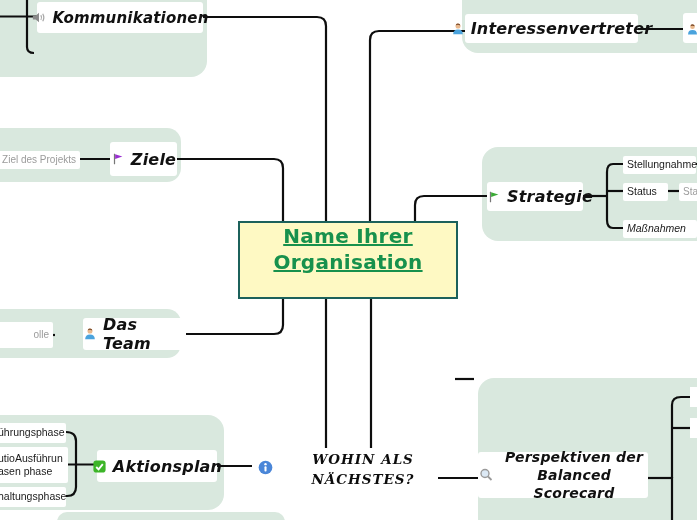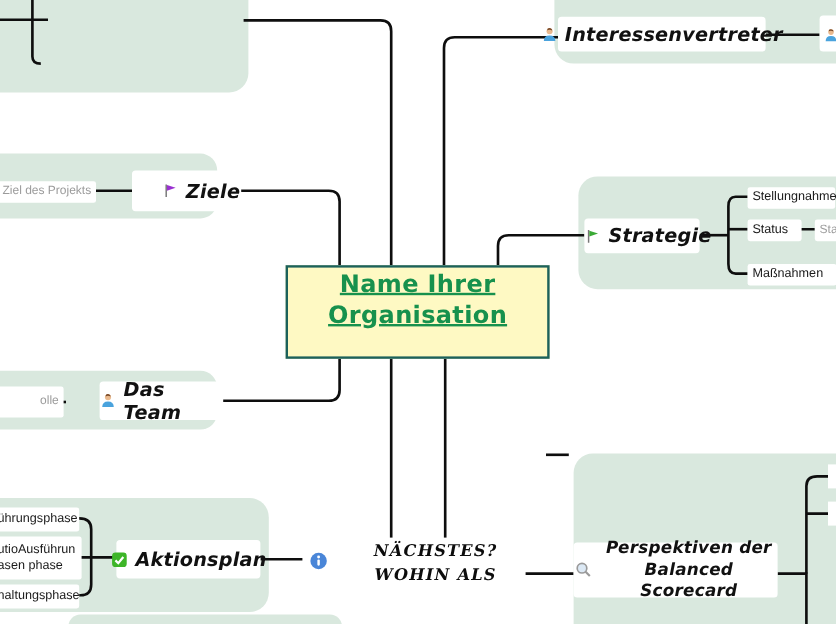--- a/index.html
+++ b/index.html
@@ -70,20 +70,29 @@
       <path d="M 672,428 H 690"></path>
       <path d="M 672,477 V 520"></path>
     </g>
   </svg>
 
   <div class="center-node">
     <div>Name Ihrer</div>
     <div>Organisation</div>
   </div>
 
+  <div class="node" style="left:37px;top:2px;width:166px;height:31px;font-size:15px;">
+    <span class="icon">
+      <svg width="15" height="15" viewBox="0 0 16 16">
+          <path d="M2 6 H5 L8.5 3 V13 L5 10 H2 Z" fill="#8a8a8a"></path>
+          <path d="M10.5 5.5 Q12 8 10.5 10.5 M12.5 4 Q14.8 8 12.5 12" stroke="#a8a8a8" fill="none" stroke-width="1.3"></path>
+        </svg>
+    </span>
+    <span>Kommunikationen</span>
+  </div>
 
   <div class="node" style="left:465px;top:14px;width:173px;height:29px;font-size:16px;">
     <span class="icon">
       <svg width="14" height="14" viewBox="0 0 16 16">
           <circle cx="8" cy="4.6" r="2.9" fill="#e9b98e"></circle>
           <path d="M6 2.2 Q8 0.8 10.2 2.6 L10.4 4 Q8 2.6 5.8 3.8 Z" fill="#7a4a28"></path>
           <path d="M2.5 14 Q2.5 8.6 8 8.6 Q13.5 8.6 13.5 14 Z" fill="#4aa3dd"></path>
         </svg>
     </span>
     <span>Interessenvertreter</span>
@@ -95,21 +104,21 @@
           <circle cx="8" cy="4.6" r="2.9" fill="#e9b98e"></circle>
           <path d="M6 2.2 Q8 0.8 10.2 2.6 L10.4 4 Q8 2.6 5.8 3.8 Z" fill="#7a4a28"></path>
           <path d="M2.5 14 Q2.5 8.6 8 8.6 Q13.5 8.6 13.5 14 Z" fill="#4aa3dd"></path>
         </svg>
     </span>
   </div>
 
   <div class="subnode ghost" style="left:-4px;top:151px;width:76px;height:16px;justify-content:flex-end;font-size:10px;">
     <span>Ziel des Projekts</span>
   </div>
-  <div class="node" style="left:110px;top:142px;width:67px;height:34px;font-size:16px;padding-left:24px;">
+  <div class="node" style="left:110px;top:142px;width:67px;height:34px;font-size:16px;">
     <span class="icon">
       <svg width="14" height="14" viewBox="0 0 16 16">
           <path d="M4 2 V14" stroke="#777" stroke-width="1.4"></path>
           <path d="M4.7 2.5 L13 5.2 L4.7 8 Z" fill="#9a2fd1"></path>
         </svg>
     </span>
     <span>Ziele</span>
   </div>
 
   <div class="node" style="left:487px;top:182px;width:96px;height:29px;font-size:16px;justify-content:space-between;">
@@ -120,21 +129,21 @@
         </svg>
     </span>
     <span>Strategie</span>
   </div>
   <div class="subnode" style="left:623px;top:156px;width:65px;height:16px;">
     <span>Stellungnahme</span>
   </div>
   <div class="subnode" style="left:623px;top:183px;width:37px;height:16px;">
     <span>Status</span>
   </div>
-  <div class="subnode" style="left:623px;top:220px;width:66px;height:16px;">
+  <div class="subnode" style="left:623px;top:220px;width:66px;height:16px;font-style:italic;">
     <span>Maßnahmen</span>
   </div>
   <div class="subnode ghost" style="left:679px;top:183px;width:21px;height:16px;font-size:10px;">
     <span>Sta</span>
   </div>
 
   <div class="subnode ghost" style="left:-4px;top:322px;width:49px;height:24px;justify-content:flex-end;font-size:10px;">
     <span>olle</span>
   </div>
   <div class="node" style="left:55px;top:318px;width:103px;height:32px;font-size:16px;margin-left:28px;">
@@ -168,22 +177,22 @@
   </div>
 
   <div class="info-btn">
     <svg width="15" height="15" viewBox="0 0 16 16">
         <circle cx="8" cy="8" r="7.3" fill="#4a86d8"></circle>
         <circle cx="8" cy="4.4" r="1.3" fill="#fff"></circle>
         <rect x="6.9" y="6.6" width="2.2" height="5.6" rx="1" fill="#fff"></rect>
       </svg>
   </div>
   <div class="wohin">
+    <div>WOHIN ALS</div>
     <div>NÄCHSTES?</div>
-    <div>WOHIN ALS</div>
   </div>
 
   <div class="node" style="left:478px;top:452px;width:170px;height:46px;font-size:14px;">
     <span class="icon">
       <svg width="16" height="16" viewBox="0 0 16 16">
           <circle cx="7" cy="6.5" r="4" fill="#dce9f5" stroke="#9a9a9a" stroke-width="1.4"></circle>
           <path d="M10 9.5 L13.5 13" stroke="#9a9a9a" stroke-width="1.8"></path>
         </svg>
     </span>
     <span style="text-align:center;line-height:1.3;"><span>Perspektiven der</span><br><span>Balanced Scorecard</span></span>

